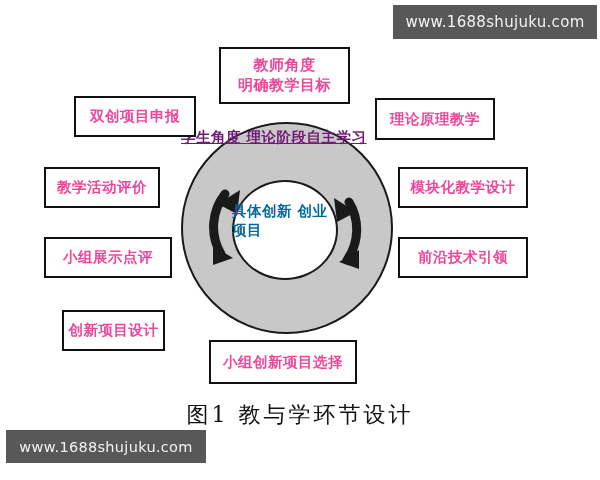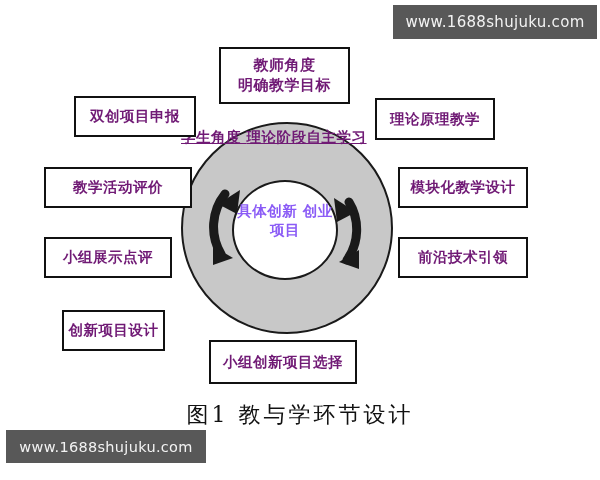--- a/index.html
+++ b/index.html
@@ -31,29 +31,29 @@
     background: #ffffff;
     display: flex;
     flex-direction: column;
     align-items: center;
     justify-content: center;
     text-align: center;
     font-weight: bold;
     font-size: 14.5px;
     line-height: 1.28;
     letter-spacing: 0.5px;
-    color: #701a75;
+    color: #ec4899;
   }
   .node-box .line { display: block; white-space: nowrap; }
 
   
   .b-teacher   { left: 219px; top: 47px;  width: 131px; height: 57px; font-size: 15px; }
   .b-apply     { left: 74px;  top: 96px;  width: 122px; height: 41px; }
   .b-theory    { left: 375px; top: 98px;  width: 120px; height: 42px; }
-  .b-eval      { left: 44px;  top: 167px; width: 148px; height: 41px; }
+  .b-eval      { left: 44px;  top: 167px; width: 116px; height: 41px; }
   .b-module    { left: 398px; top: 167px; width: 130px; height: 41px; }
   .b-group-rev { left: 44px;  top: 237px; width: 128px; height: 41px; }
   .b-frontier  { left: 398px; top: 237px; width: 130px; height: 41px; }
   .b-design    { left: 62px;  top: 310px; width: 103px; height: 41px; }
   .b-learn-grp { left: 378px; top: 310px; width: 128px; height: 41px; }
   .b-select    { left: 209px; top: 340px; width: 148px; height: 44px; }
 
   
   .ring-wrap {
     position: absolute;
@@ -93,26 +93,25 @@
     letter-spacing: 0.5px;
     text-decoration: underline;
   }
   .ring-top    { top: 6px;   font-size: 14.5px; }
   .ring-bottom { top: 162px; font-size: 14.5px; }
   .core-label {
     position: absolute;
     left: 51px;
     top: 80px;
     width: 106px;
-    text-align: center;
     font-weight: bold;
     font-size: 14.5px;
     line-height: 1.32;
     letter-spacing: 0.5px;
-    color: #8b5cf6;
+    color: #0369a1;
   }
   .arrows-svg {
     position: absolute;
     left: 0; top: 0;
     width: 212px;
     height: 212px;
     pointer-events: none;
   }
 
   

